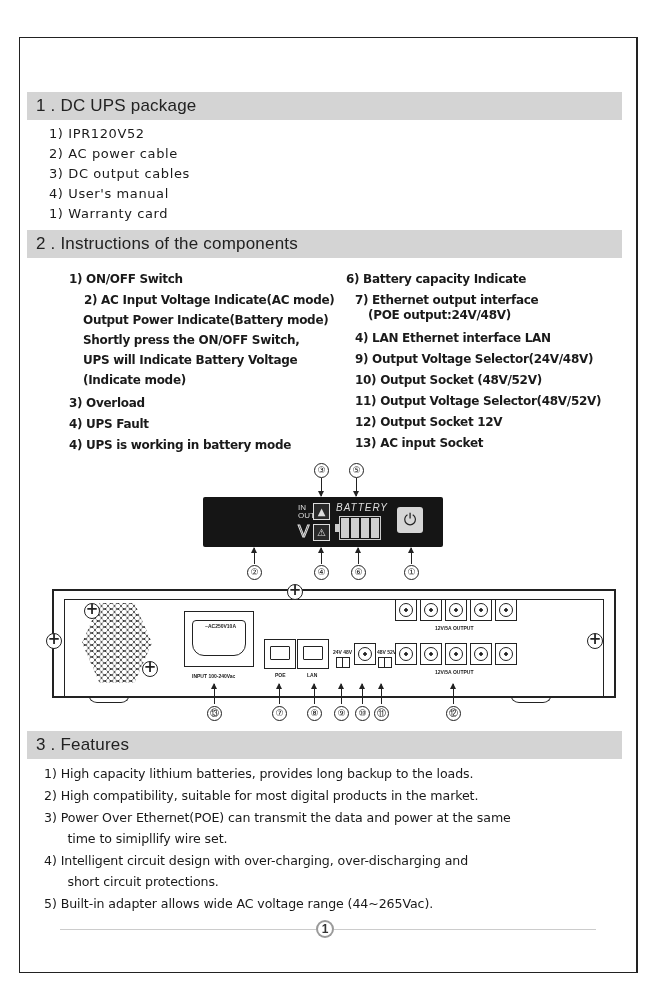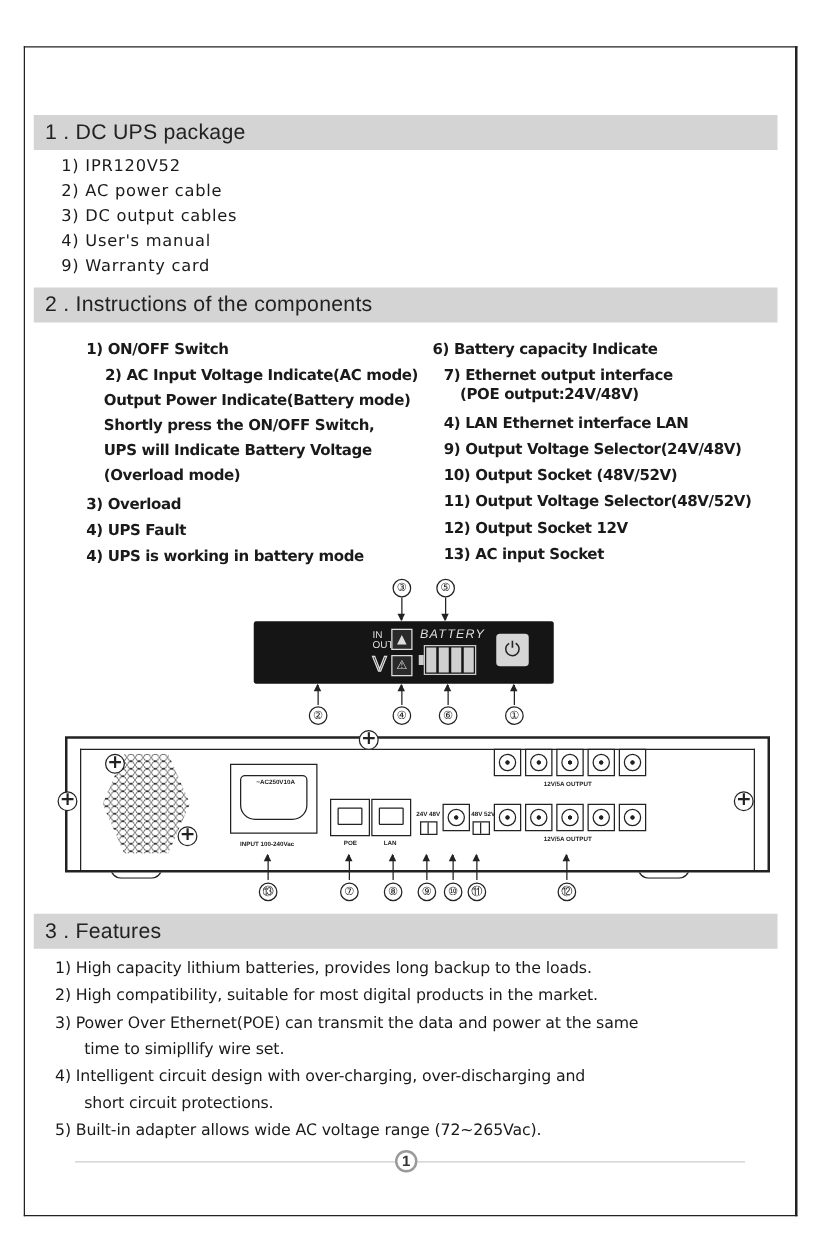--- a/index.html
+++ b/index.html
@@ -50,31 +50,31 @@
 <div class="frame"></div>
 <div class="rline"></div>
 
 <div class="sec" style="top:92px">
     <span>1 . DC UPS package</span>
   </div>
 <div class="pkg" style="top:126px">1)  IPR120V52</div>
 <div class="pkg" style="top:146px">2)  AC power cable</div>
 <div class="pkg" style="top:166px">3)  DC output cables</div>
 <div class="pkg" style="top:186px">4)  User's manual</div>
-<div class="pkg" style="top:206px">9)  Warranty card</div>
+<div class="pkg" style="top:206px">1)  Warranty card</div>
 
 <div class="sec" style="top:230px">
     <span>2 . Instructions of the components</span>
   </div>
 <div class="cmp" style="left:69px;top:272px">1) ON/OFF Switch</div>
 <div class="cmp" style="left:84px;top:293px">2) AC Input Voltage Indicate(AC mode)</div>
 <div class="cmp" style="left:83px;top:313px">   Output Power Indicate(Battery mode)</div>
 <div class="cmp" style="left:83px;top:333px">   Shortly press the ON/OFF Switch,</div>
 <div class="cmp" style="left:83px;top:353px">   UPS will Indicate Battery Voltage</div>
-<div class="cmp" style="left:83px;top:373px">   (Overload mode)</div>
+<div class="cmp" style="left:83px;top:373px">   (Indicate mode)</div>
 <div class="cmp" style="left:69px;top:396px">3) Overload</div>
 <div class="cmp" style="left:69px;top:417px">4) UPS Fault</div>
 <div class="cmp" style="left:69px;top:438px">4) UPS is working in battery mode</div>
 
 <div class="cmp" style="left:346px;top:272px">6) Battery capacity Indicate</div>
 <div class="cmp" style="left:355px;top:293px">7) Ethernet output interface</div>
 <div class="cmp" style="left:368px;top:308px">   (POE output:24V/48V)</div>
 <div class="cmp" style="left:355px;top:331px">4) LAN Ethernet interface LAN</div>
 <div class="cmp" style="left:355px;top:352px">9) Output Voltage Selector(24V/48V)</div>
 <div class="cmp" style="left:355px;top:373px">10) Output Socket (48V/52V)</div>
@@ -171,17 +171,17 @@
 
 <div class="sec" style="top:731px">
     <span>3 . Features</span>
   </div>
 <div class="feat" style="top:766px">1)  High capacity lithium batteries, provides long backup to the loads.</div>
 <div class="feat" style="top:788px">2)  High compatibility, suitable for most digital products in the market.</div>
 <div class="feat" style="top:810px">3)  Power Over Ethernet(POE) can transmit the data and power at the same</div>
 <div class="feat" style="top:831px;white-space:pre">      time to simipllify wire set.</div>
 <div class="feat" style="top:853px">4)  Intelligent circuit design with over-charging, over-discharging and</div>
 <div class="feat" style="top:874px;white-space:pre">      short circuit protections.</div>
-<div class="feat" style="top:896px">5)  Built-in adapter allows wide AC voltage range (72~265Vac).</div>
+<div class="feat" style="top:896px">5)  Built-in adapter allows wide AC voltage range (44~265Vac).</div>
 
 <div class="pgline" style="left:60px;width:256px"></div>
 <div class="pgline" style="left:334px;width:262px"></div>
 <div class="pgnum"><span>1</span></div>
 
 </body></html>

